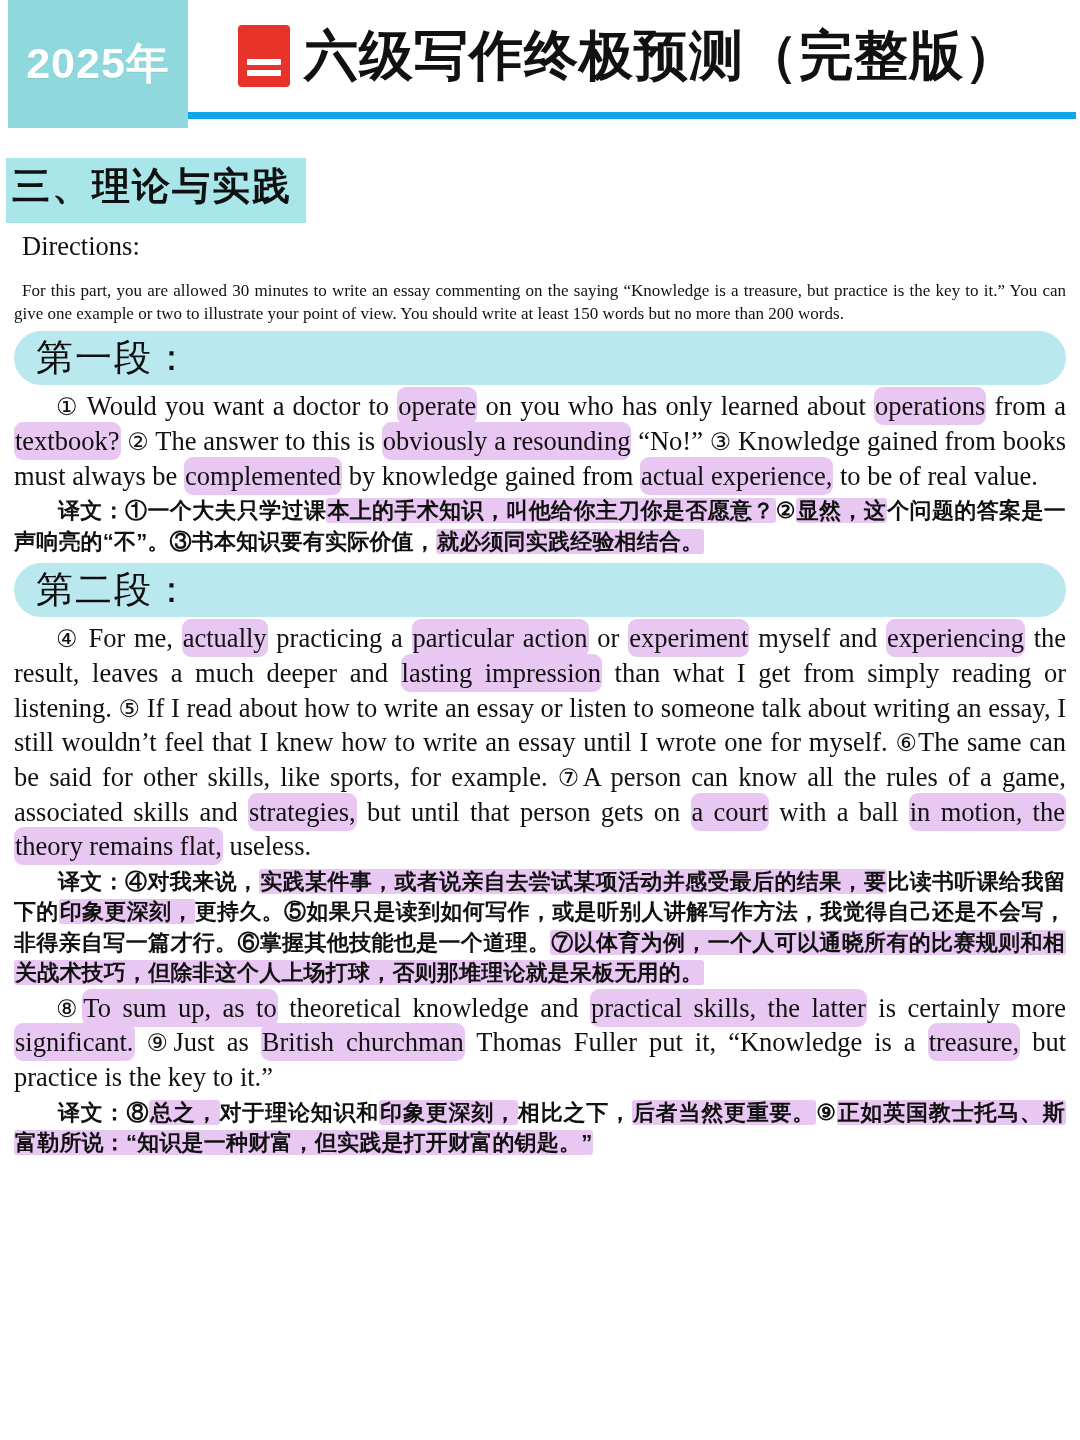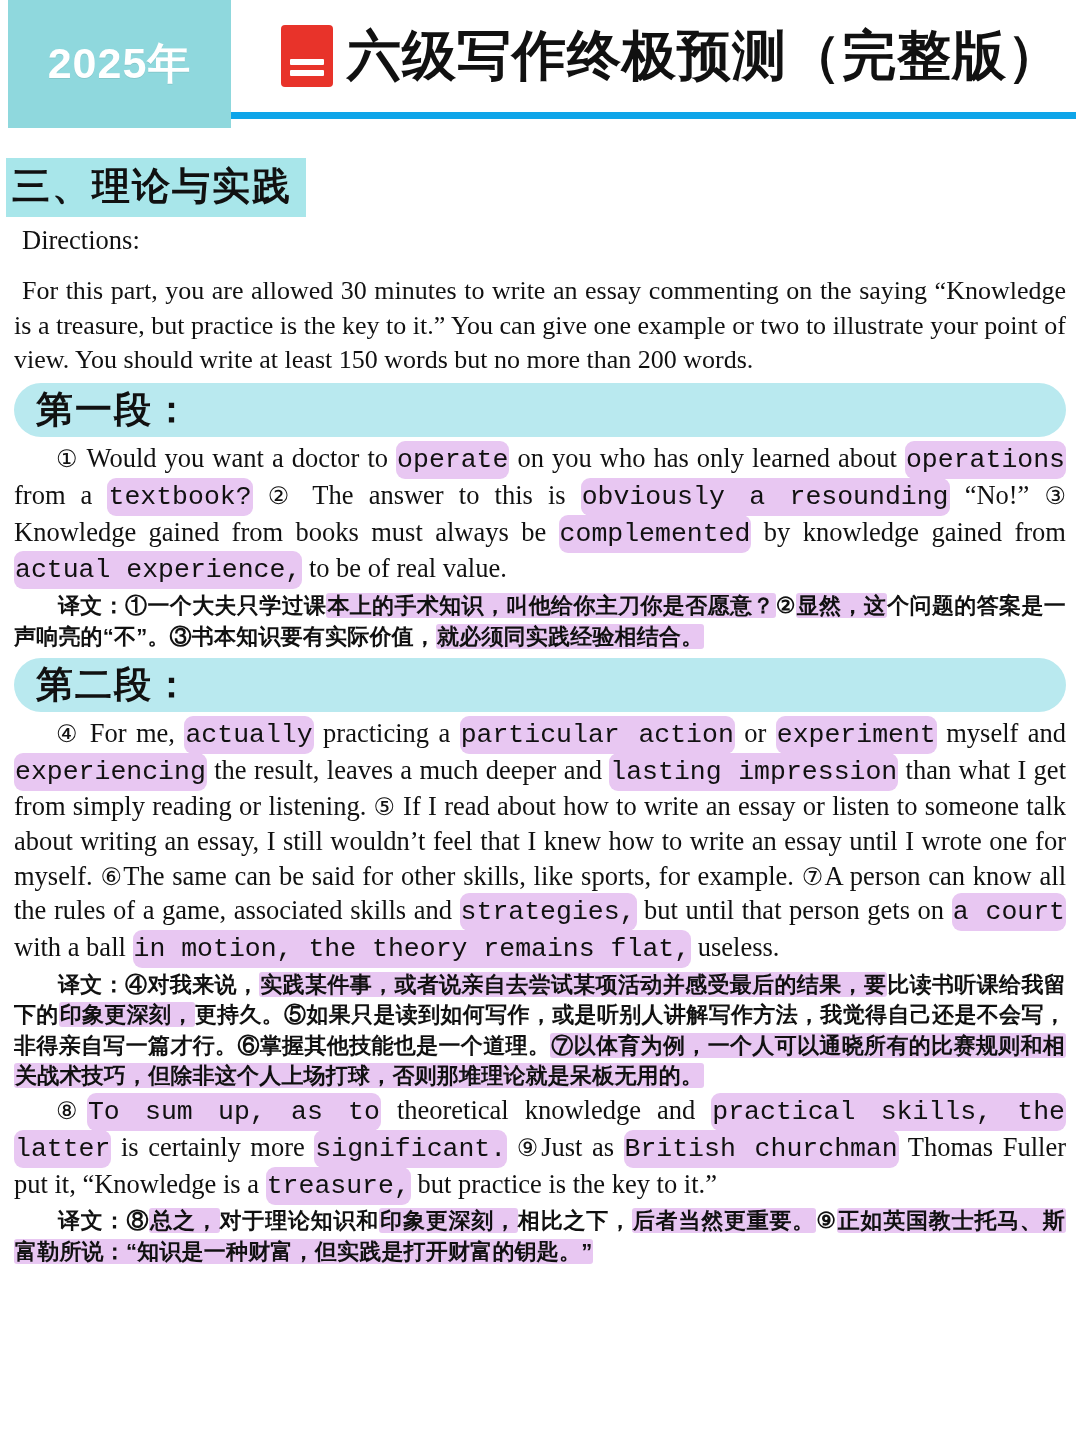--- a/index.html
+++ b/index.html
@@ -18,21 +18,21 @@
 
   
   .header {
     position: relative;
     height: 140px;
     display: flex;
     align-items: flex-start;
   }
   .year-badge {
     background: #8fd8dd;
-    width: 223px;
+    width: 180px;
     height: 128px;
     display: flex;
     flex-direction: column;
     align-items: center;
     justify-content: center;
     flex: 0 0 auto;
     margin-left: 8px;
   }
   .year-badge .line {
     font-family: "Liberation Sans", sans-serif;
@@ -92,55 +92,55 @@
   }
 
   
   .section-head {
     display: inline-block;
     background: #a8e6ea;
     font-family: "Liberation Sans", sans-serif;
     font-weight: bold;
     font-size: 38px;
     color: #111111;
-    padding: 3px 14px 5px 6px;
+    padding: 3px 14px 11px 6px;
     margin: 18px 0 2px 6px;
     letter-spacing: 2px;
   }
 
   
   .content {
     padding: 0 14px;
   }
   .directions-label {
     font-size: 26.5px;
     line-height: 1.30;
     margin: 4px 0 17px 8px;
   }
   .directions-body {
-    font-size: 26px;
+    font-size: 17px;
     line-height: 1.32;
     text-align: justify;
     margin: 5px 0 4px 0;
     text-indent: 8px;
   }
 
   
   .band {
     background: #b9e9ef;
     border-radius: 28px;
     height: 54px;
     display: flex;
     align-items: center;
     margin: 6px 0 4px 0;
     padding-left: 22px;
   }
   .band-text {
     font-family: "Liberation Sans", sans-serif;
-    font-weight: bold;
+    font-weight: normal;
     font-size: 37px;
     color: #111111;
     letter-spacing: 2px;
   }
 
   .eng {
     font-size: 26.5px;
     line-height: 1.31;
     text-align: justify;
     text-justify: inter-word;
@@ -158,21 +158,20 @@
     text-indent: 44px;
     letter-spacing: 0.2px;
   }
 
   
   .hl {
     background: #e8c7f2;
     border-radius: 9px;
     padding: 4px 1px;
     box-decoration-break: clone;
-    font-family: Liberation Mono, monospace;
     -webkit-box-decoration-break: clone;
   }
   .hl-cn {
     background: #e8c7f2;
     border-radius: 3px;
     padding: 0 1px;
     box-decoration-break: clone;
     -webkit-box-decoration-break: clone;
   }
   .num { font-family: "DejaVu Sans", sans-serif; font-size: 24px; }

